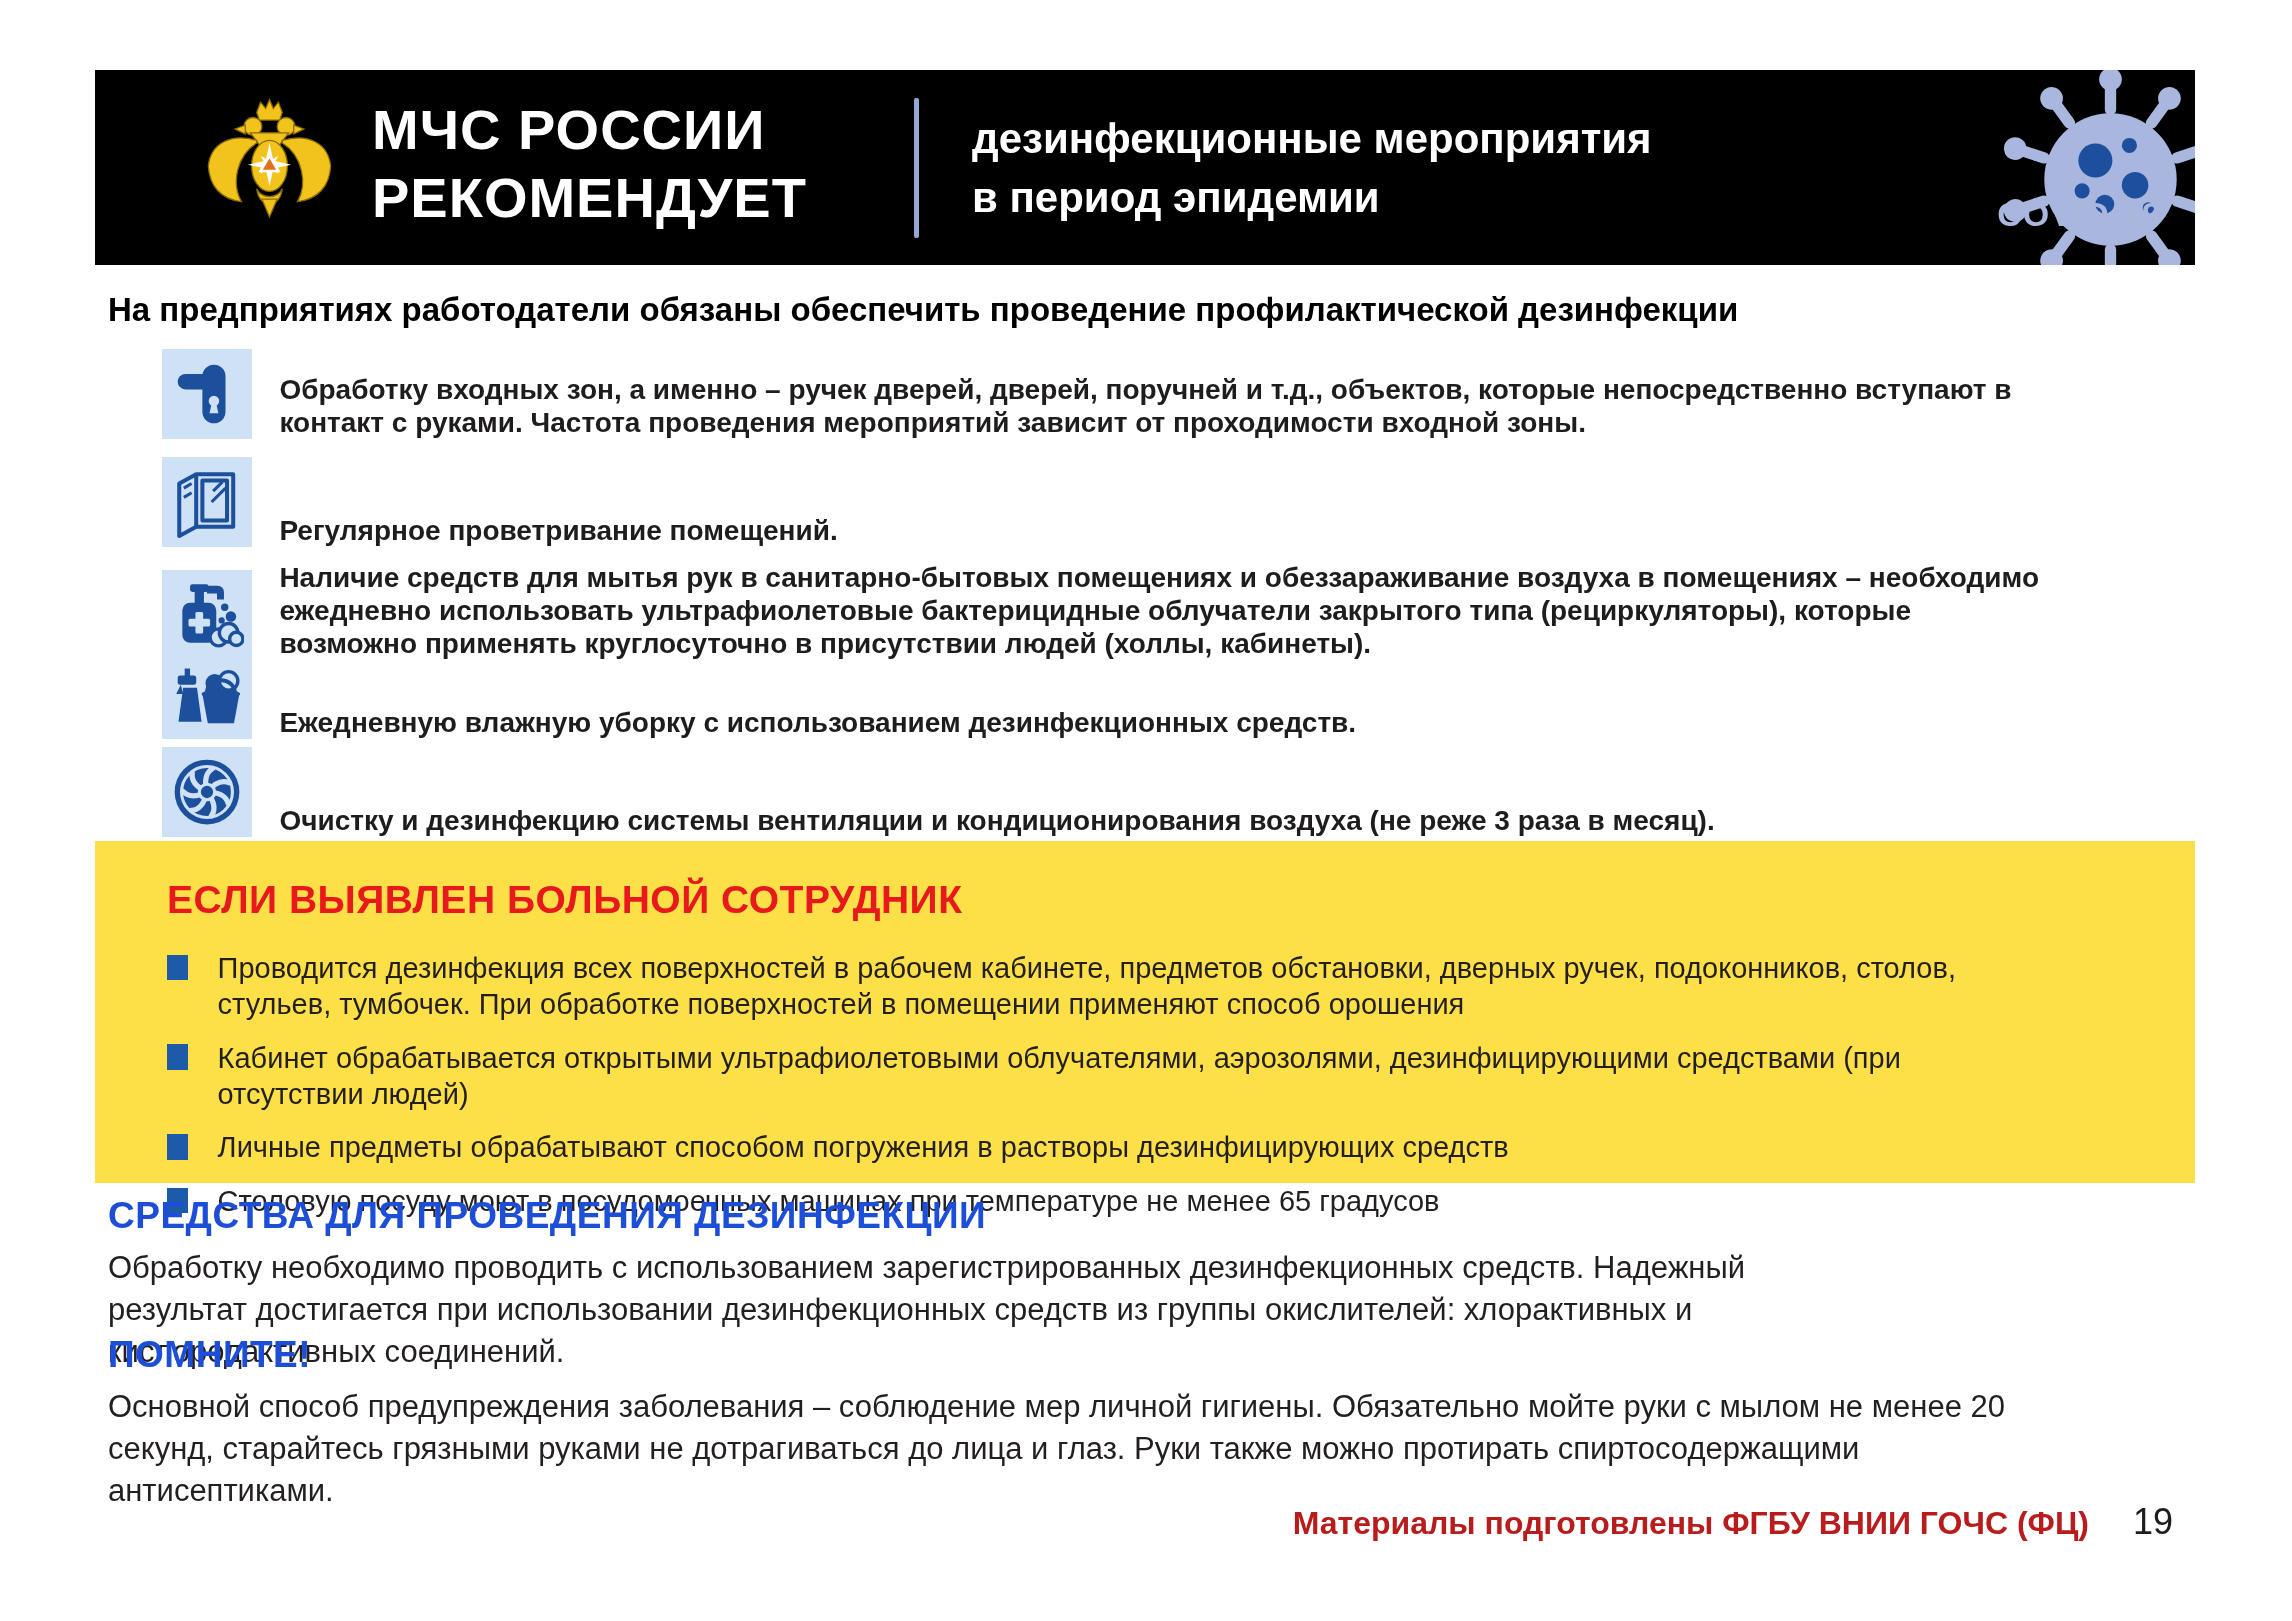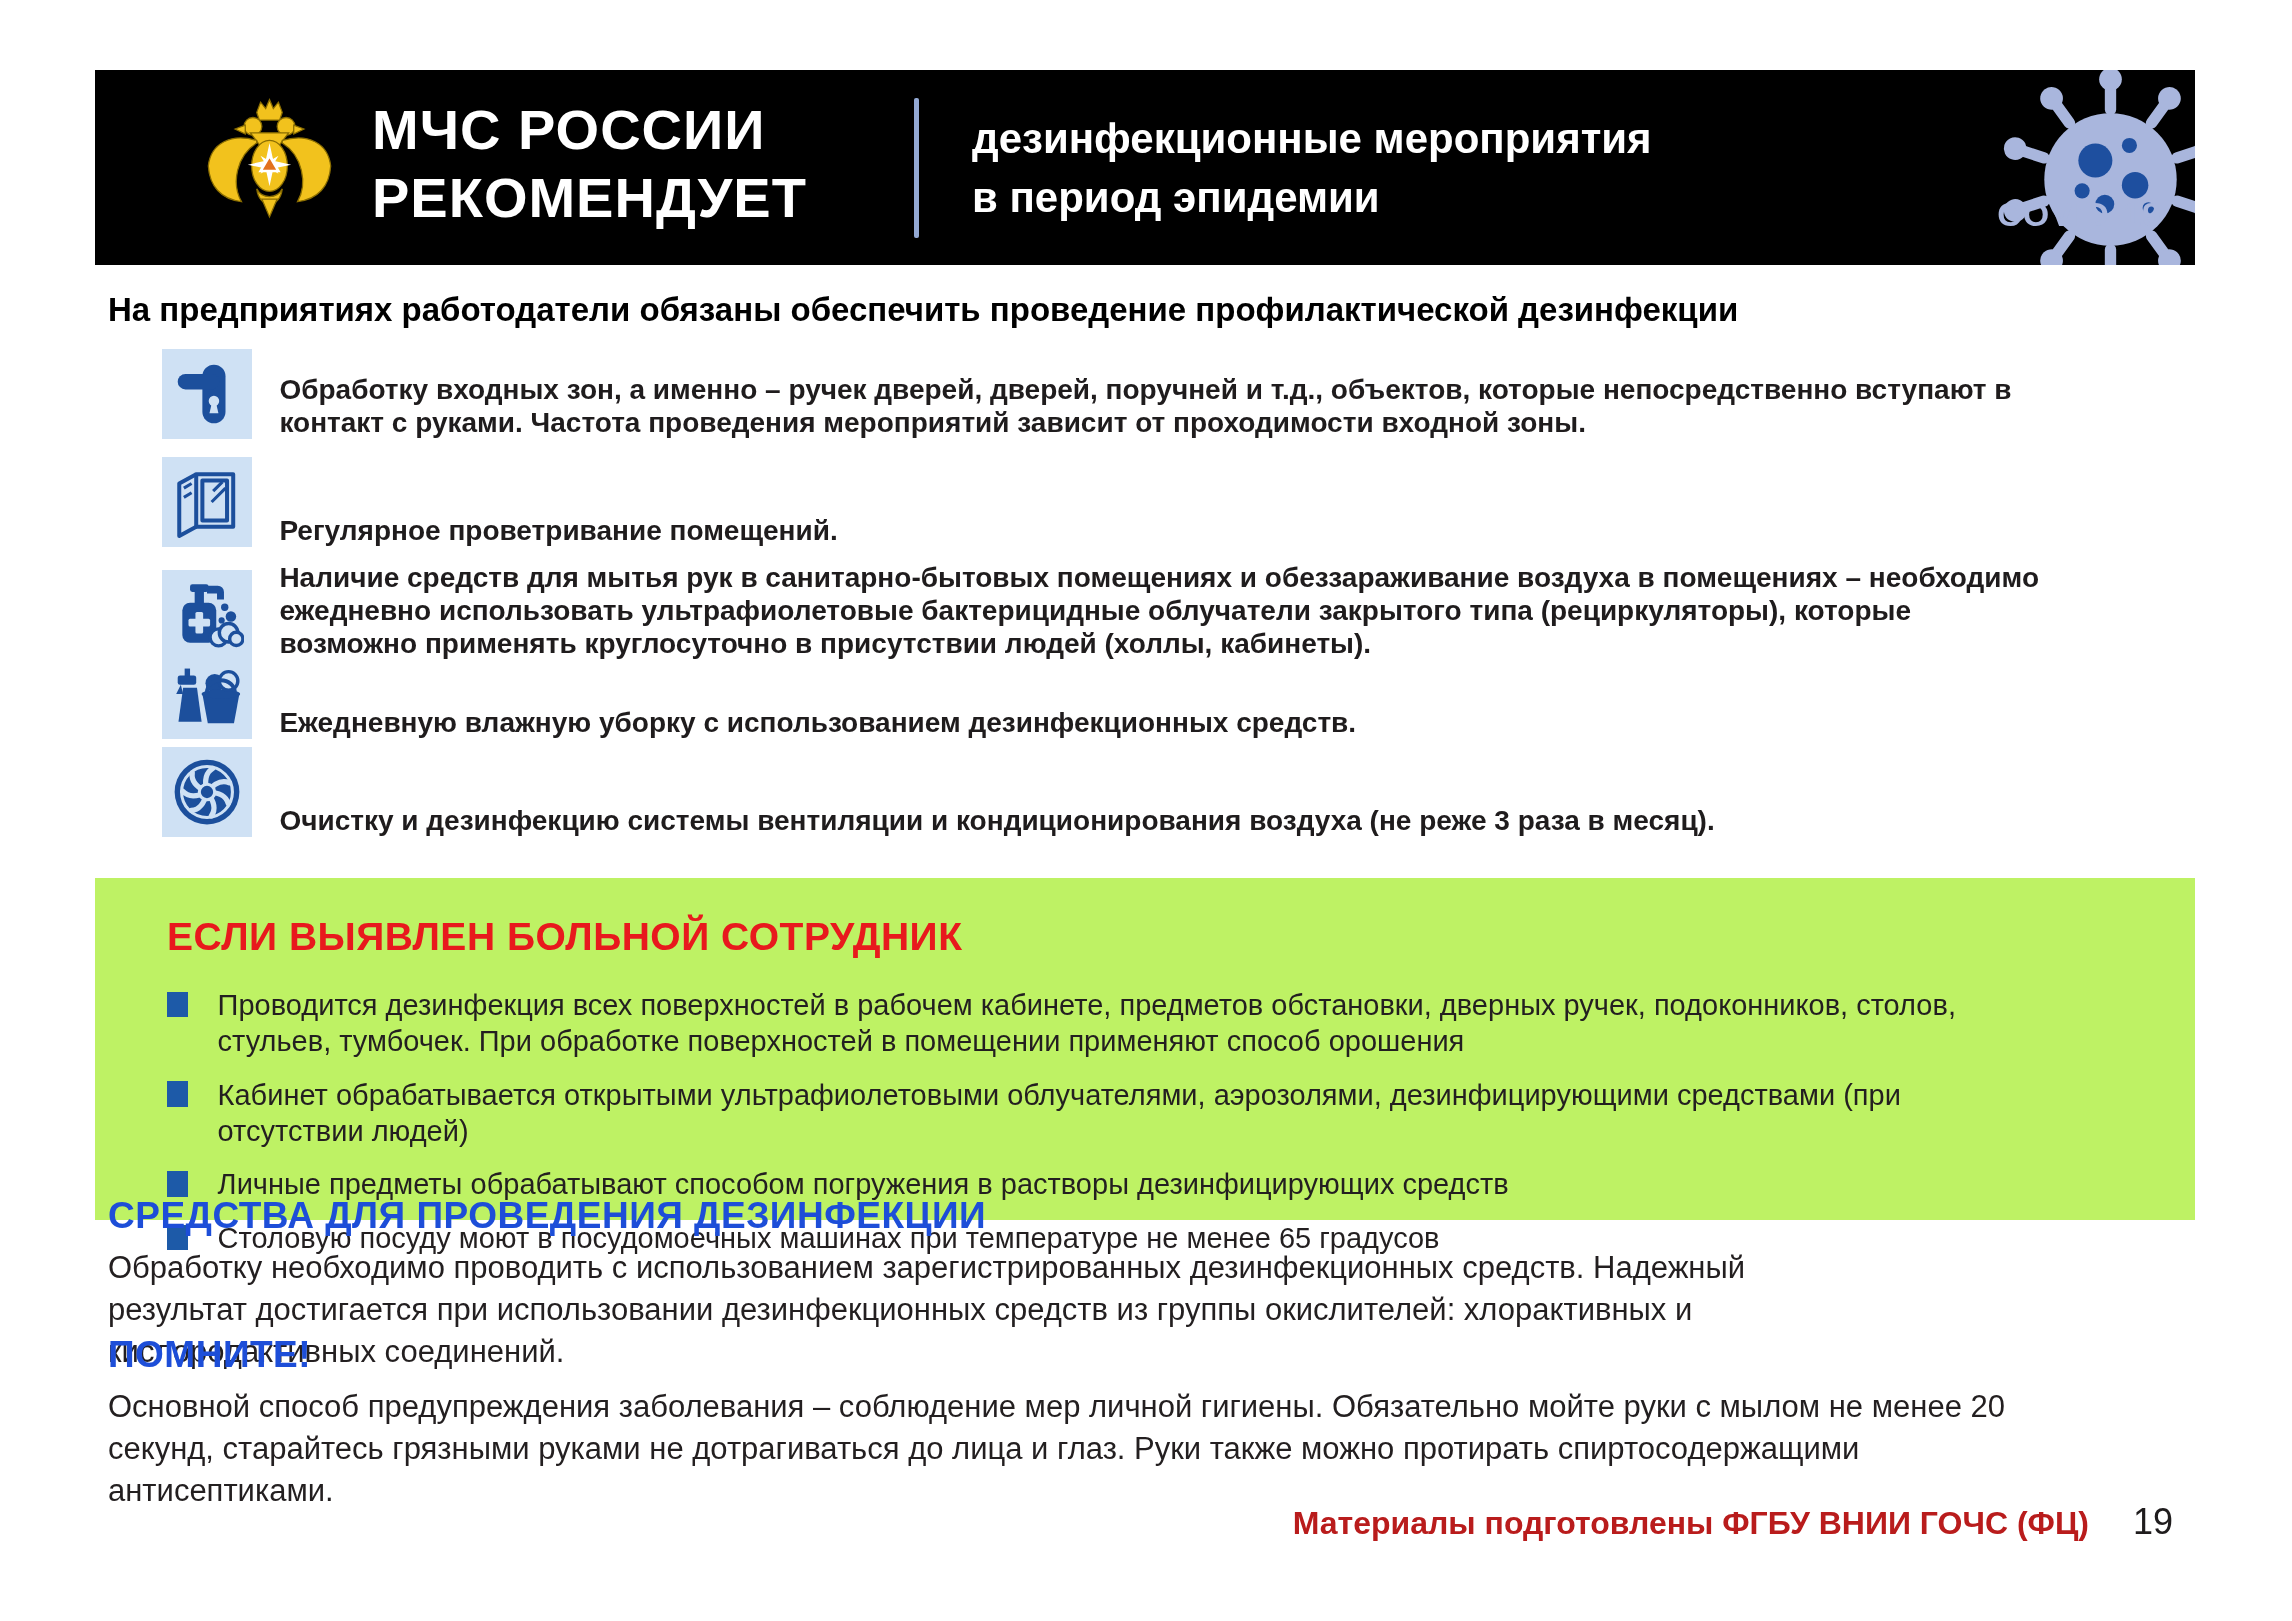--- a/index.html
+++ b/index.html
@@ -43,22 +43,22 @@
     flex:0 0 auto;width:90px;height:90px;background:#cfe1f4;margin-right:27.4px;
     display:flex;align-items:center;justify-content:center;
   }
   .icon-tile svg{width:74px;height:74px;}
   .measure-text{
     max-width:1764px;margin-top:11.8px;color:#1f1c1d;font-weight:bold;
     font-size:28px;line-height:33px;
   }
   
   .panel{
-    position:absolute;left:95px;top:878px;width:2100px;height:342px;
-    background:#bef264;box-sizing:border-box;padding:37px 0 16px 72px;
+    position:absolute;left:95px;top:841px;width:2100px;height:342px;
+    background:#fde047;box-sizing:border-box;padding:37px 0 16px 72px;
   }
   .panel-heading{
     color:#e8191d;font-weight:bold;font-size:39px;line-height:43px;
     margin:0 0 29px 0;letter-spacing:0.5px;
   }
   .bullet-row{display:flex;align-items:flex-start;margin-bottom:17.6px;}
   .bullet-square{
     flex:0 0 auto;width:20.6px;height:25.5px;background:#1d5aa8;margin:4.9px 30px 0 0;
   }
   .bullet-text{

